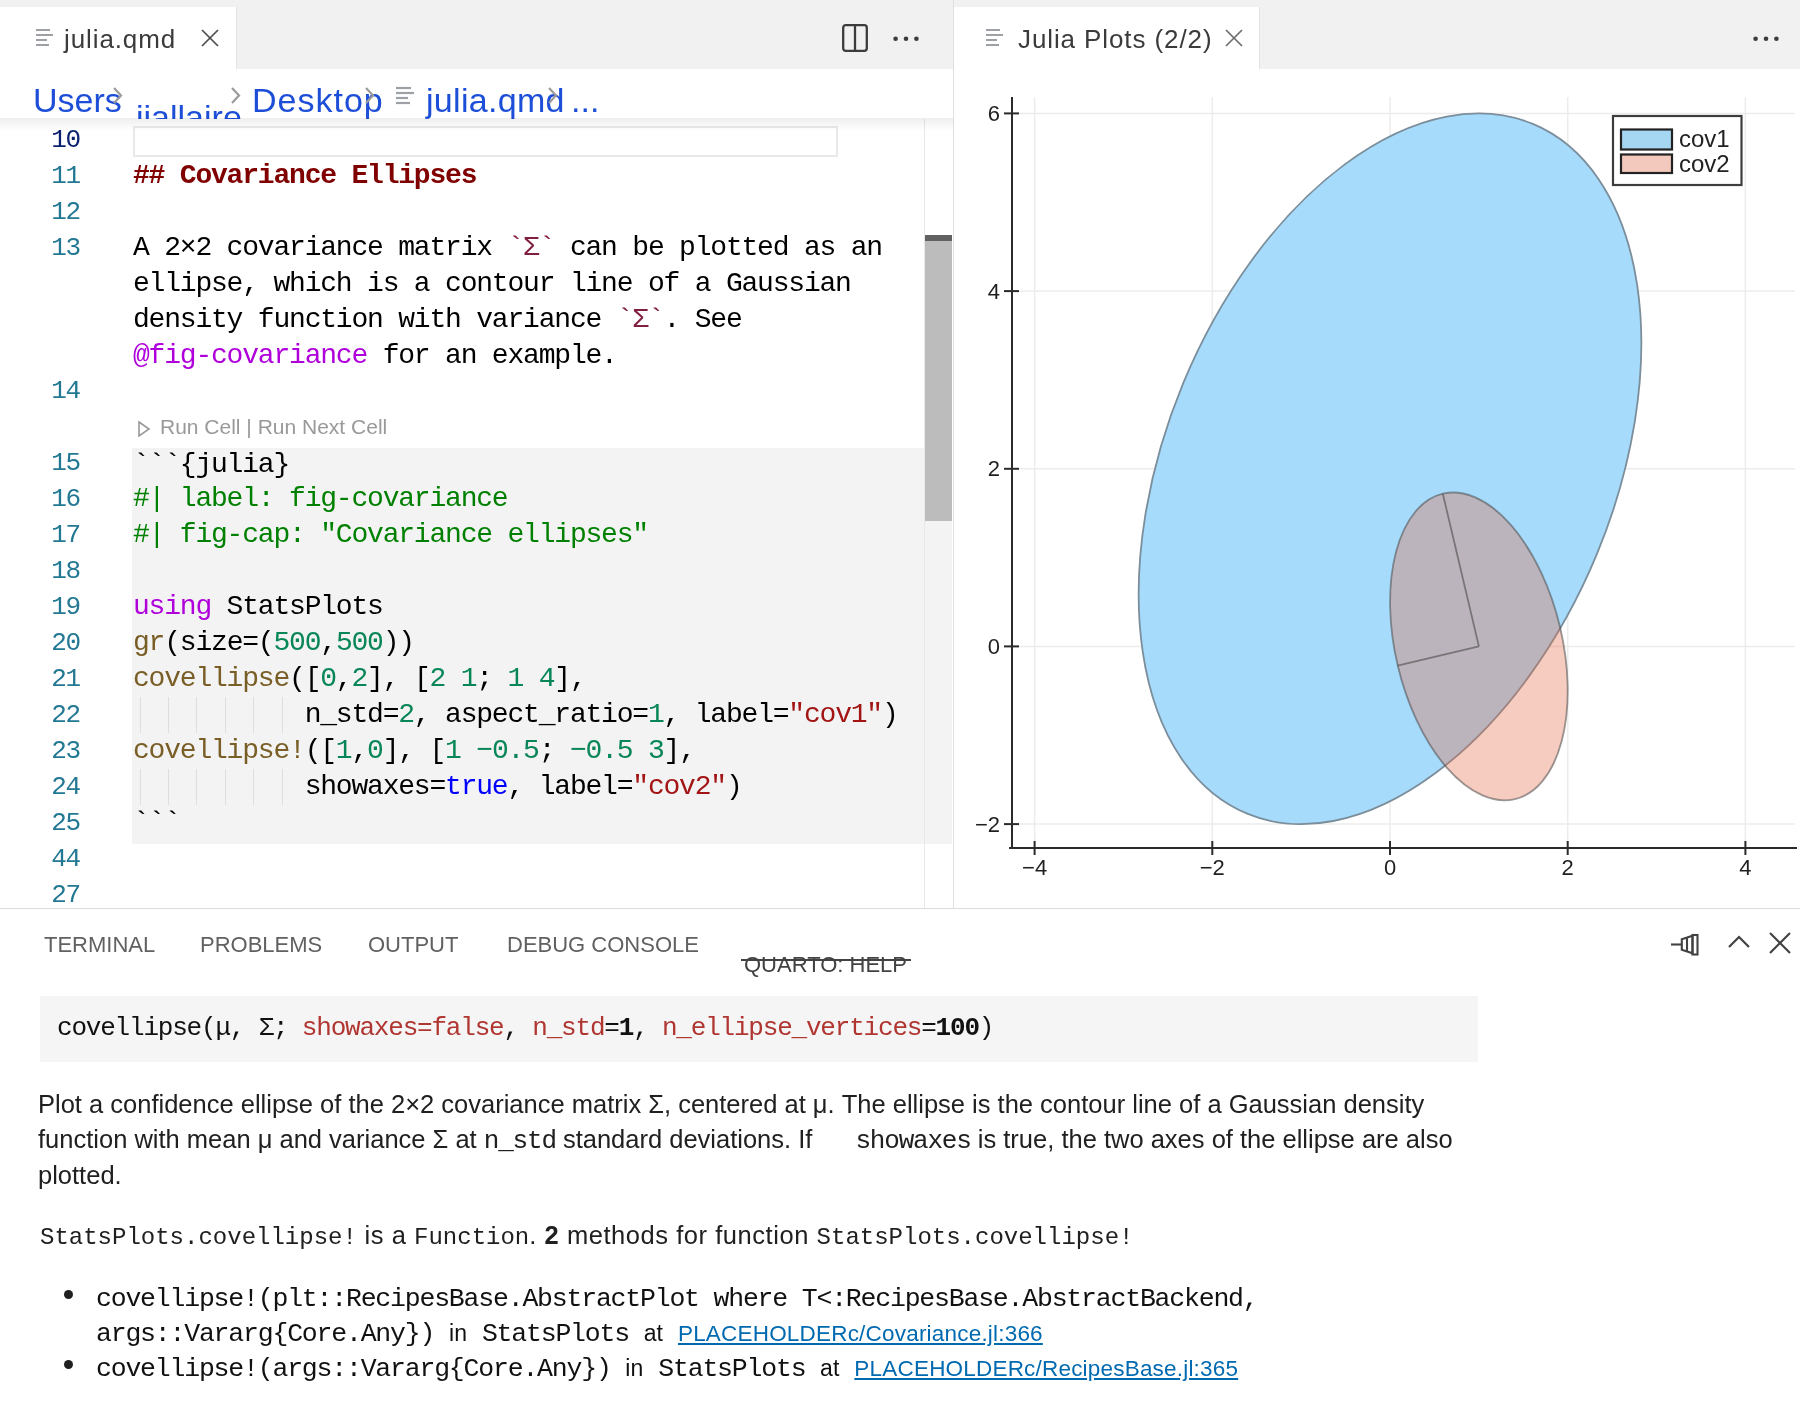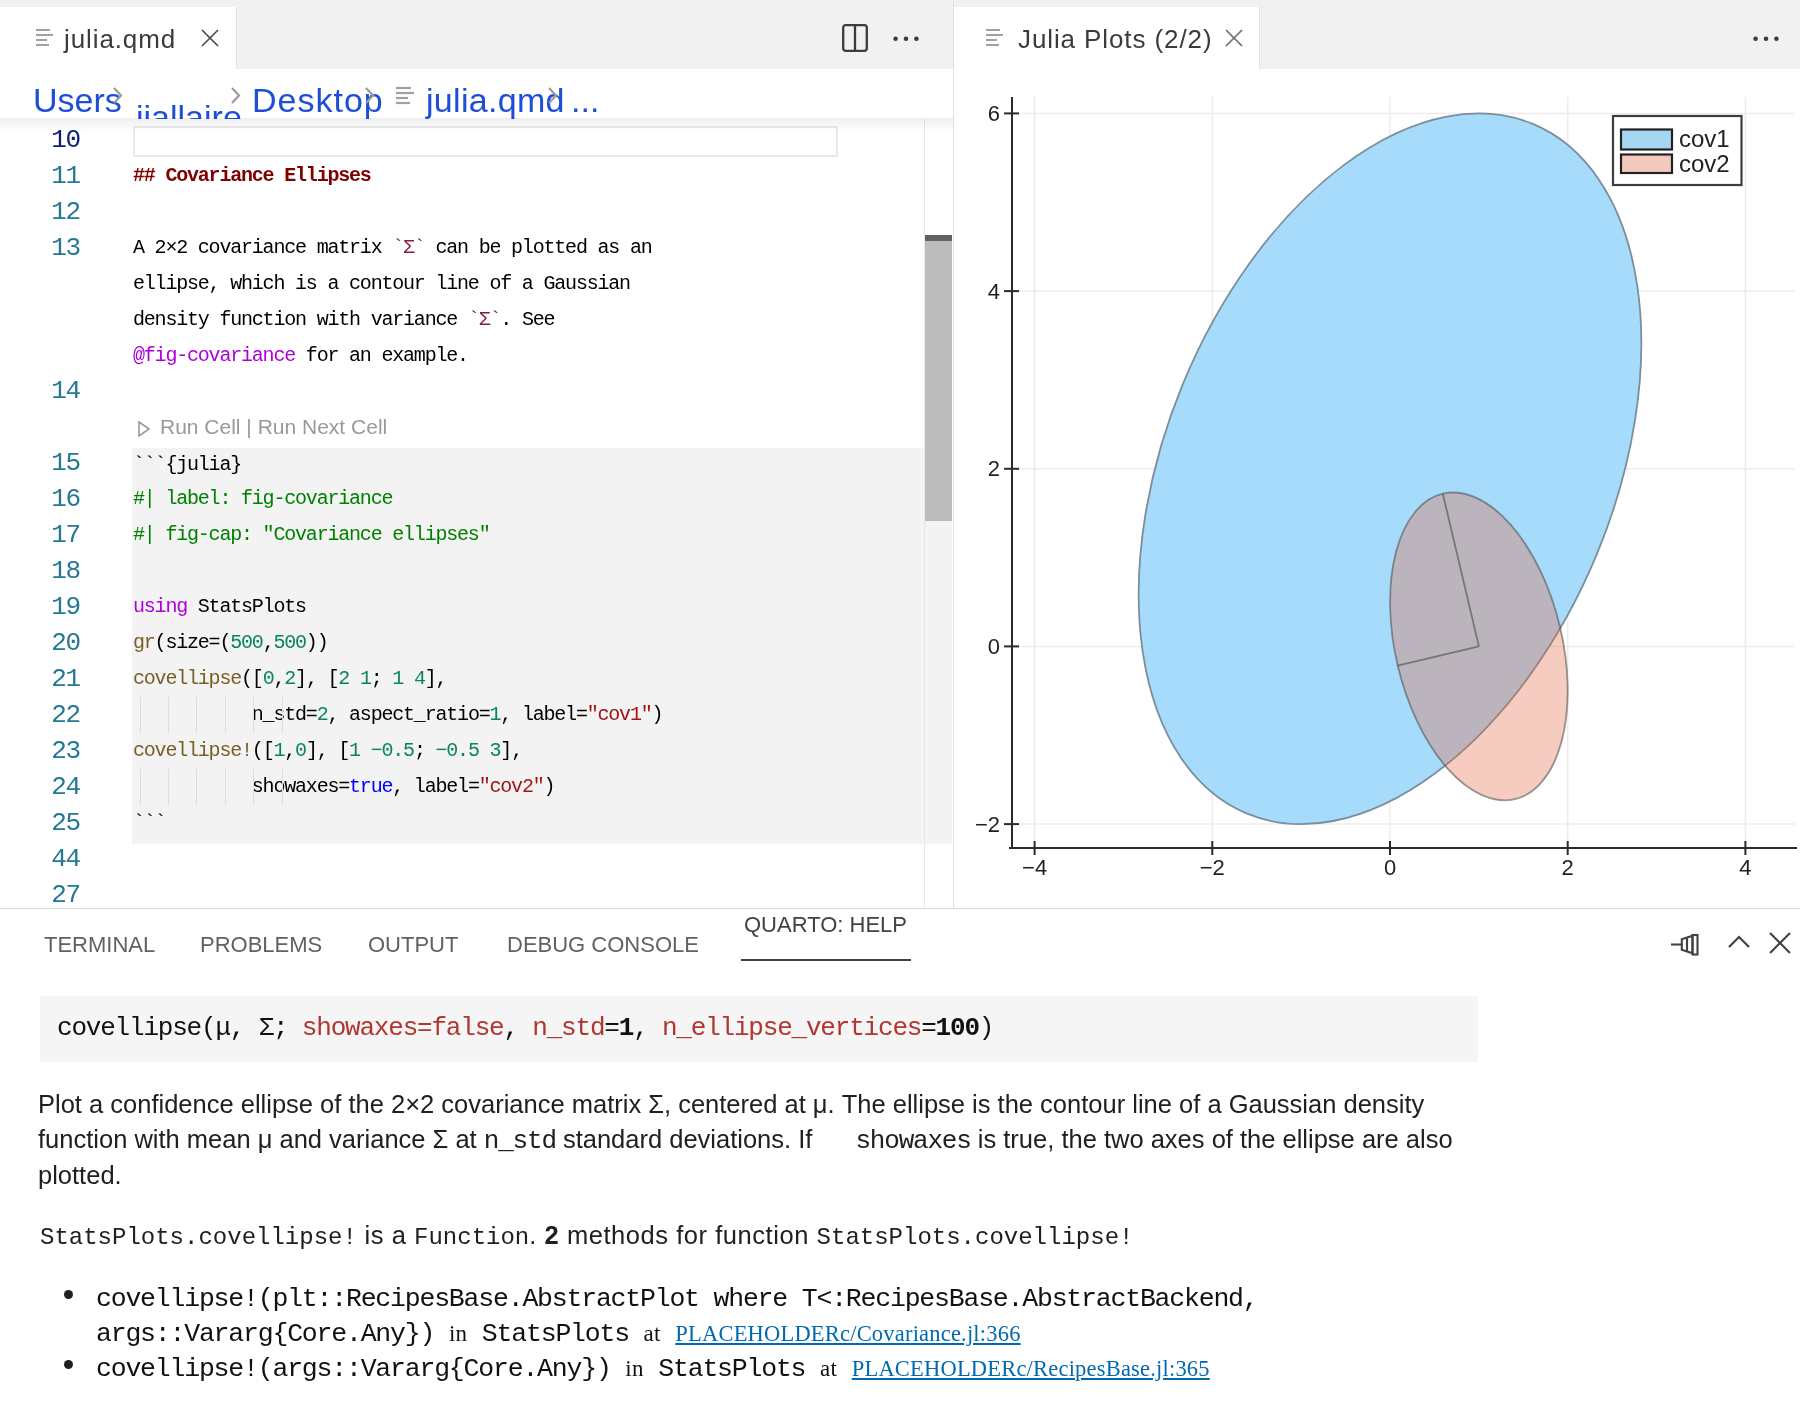--- a/index.html
+++ b/index.html
@@ -8,36 +8,36 @@
 .abs { position:absolute; }
 
 #tabbarL { left:0; top:0; width:953px; height:69px; background:#f1f1f1; }
 #tabbarR { left:954px; top:0; width:846px; height:69px; background:#f1f1f1; }
 #tabL { left:0; top:7px; width:237px; height:62px; background:#fff; border-right:1px solid #e3e3e3; }
 #tabR { left:954px; top:7px; width:306px; height:62px; background:#fff; border-right:1px solid #e3e3e3; }
 .tabtitle { font-size:26px; color:#3b3b3b; letter-spacing:0.9px; }
 .crumb { font-size:34px; color:#1d4ed8; }
 
 .ln { position:absolute; width:51px; text-align:right; font-family:"Liberation Mono",monospace; font-size:26px; letter-spacing:-1.2px; line-height:36px; color:#237893; }
-.cl { position:absolute; left:133px; font-family:"Liberation Mono",monospace; font-size:20px; letter-spacing:-1.2px; line-height:36px; color:#000; white-space:pre; }
+.cl { position:absolute; left:133px; font-family:"Liberation Mono",monospace; font-size:28px; letter-spacing:-1.2px; line-height:36px; color:#000; white-space:pre; }
 .cellbg { position:absolute; left:132px; width:820px; background:#f3f3f3; }
 .red { color:#800000; font-weight:bold; }
 .raw { color:#811f3f; }
 .mag { color:#af00db; }
 .grn { color:#008000; }
 .num { color:#098658; }
 .fn { color:#795e26; }
 .str { color:#a31515; }
 .kwb { color:#0000ff; }
 .guide { position:absolute; width:1px; background:#dedede; }
 
 .ptab { position:absolute; font-size:22px; color:#616161; }
 .helpsans { position:absolute; font-size:25.5px; color:#202020; white-space:pre; }
 .im { font-family:"Liberation Mono",monospace; }
-.is { font-family:Liberation Serif, serif; font-size:23px; letter-spacing:0.2px; }
+.is { font-family:Liberation Sans, sans-serif; font-size:23px; letter-spacing:0.2px; }
 .helpmono { font-family:"Liberation Mono",monospace; }
 a.lnk { color:#006ab1; text-decoration:underline; font-size:22.5px !important; }
 </style>
 </head>
 <body>
 
 <div class="abs" id="tabbarL"></div>
 <div class="abs" id="tabbarR"></div>
 <div class="abs" id="tabL"></div>
 <div class="abs" id="tabR"></div>
@@ -245,21 +245,21 @@
     <text x="725" y="78" font-family="Liberation Sans" font-size="24" fill="#222">cov1</text>
     <text x="725" y="102.5" font-family="Liberation Sans" font-size="24" fill="#222">cov2</text>
   </g>
 </svg>
 
 <div class="abs" style="left:0; top:909px; width:1800px; height:497px; background:#fff;"></div>
 <div class="abs ptab" style="left:44px; top:932px;">TERMINAL</div>
 <div class="abs ptab" style="left:200px; top:932px;">PROBLEMS</div>
 <div class="abs ptab" style="left:368px; top:932px;">OUTPUT</div>
 <div class="abs ptab" style="left:507px; top:932px;">DEBUG CONSOLE</div>
-<div class="abs ptab" style="left:744px; top:912px; color:#424242;">QUARTO: HELP</div>
+<div class="abs ptab" style="left:744px; top:952px; color:#424242;">QUARTO: HELP</div>
 <div class="abs" style="left:741px; top:959px; width:170px; height:2px; background:#424242;"></div>
 
 <svg class="abs" style="left:1671px; top:933px;" width="30" height="24" viewBox="0 0 30 24">
     <g fill="none" stroke="#424242" stroke-width="2.1">
       <line x1="0" y1="11.5" x2="10" y2="11.5"></line>
       <path d="M10.8 6.2 L10.8 16.8 L21.5 20.3 L21.5 2.7 Z"></path>
       <line x1="16" y1="4.5" x2="16" y2="18.5"></line>
       <rect x="21.5" y="2" width="5" height="19.5"></rect>
     </g>
   </svg>

